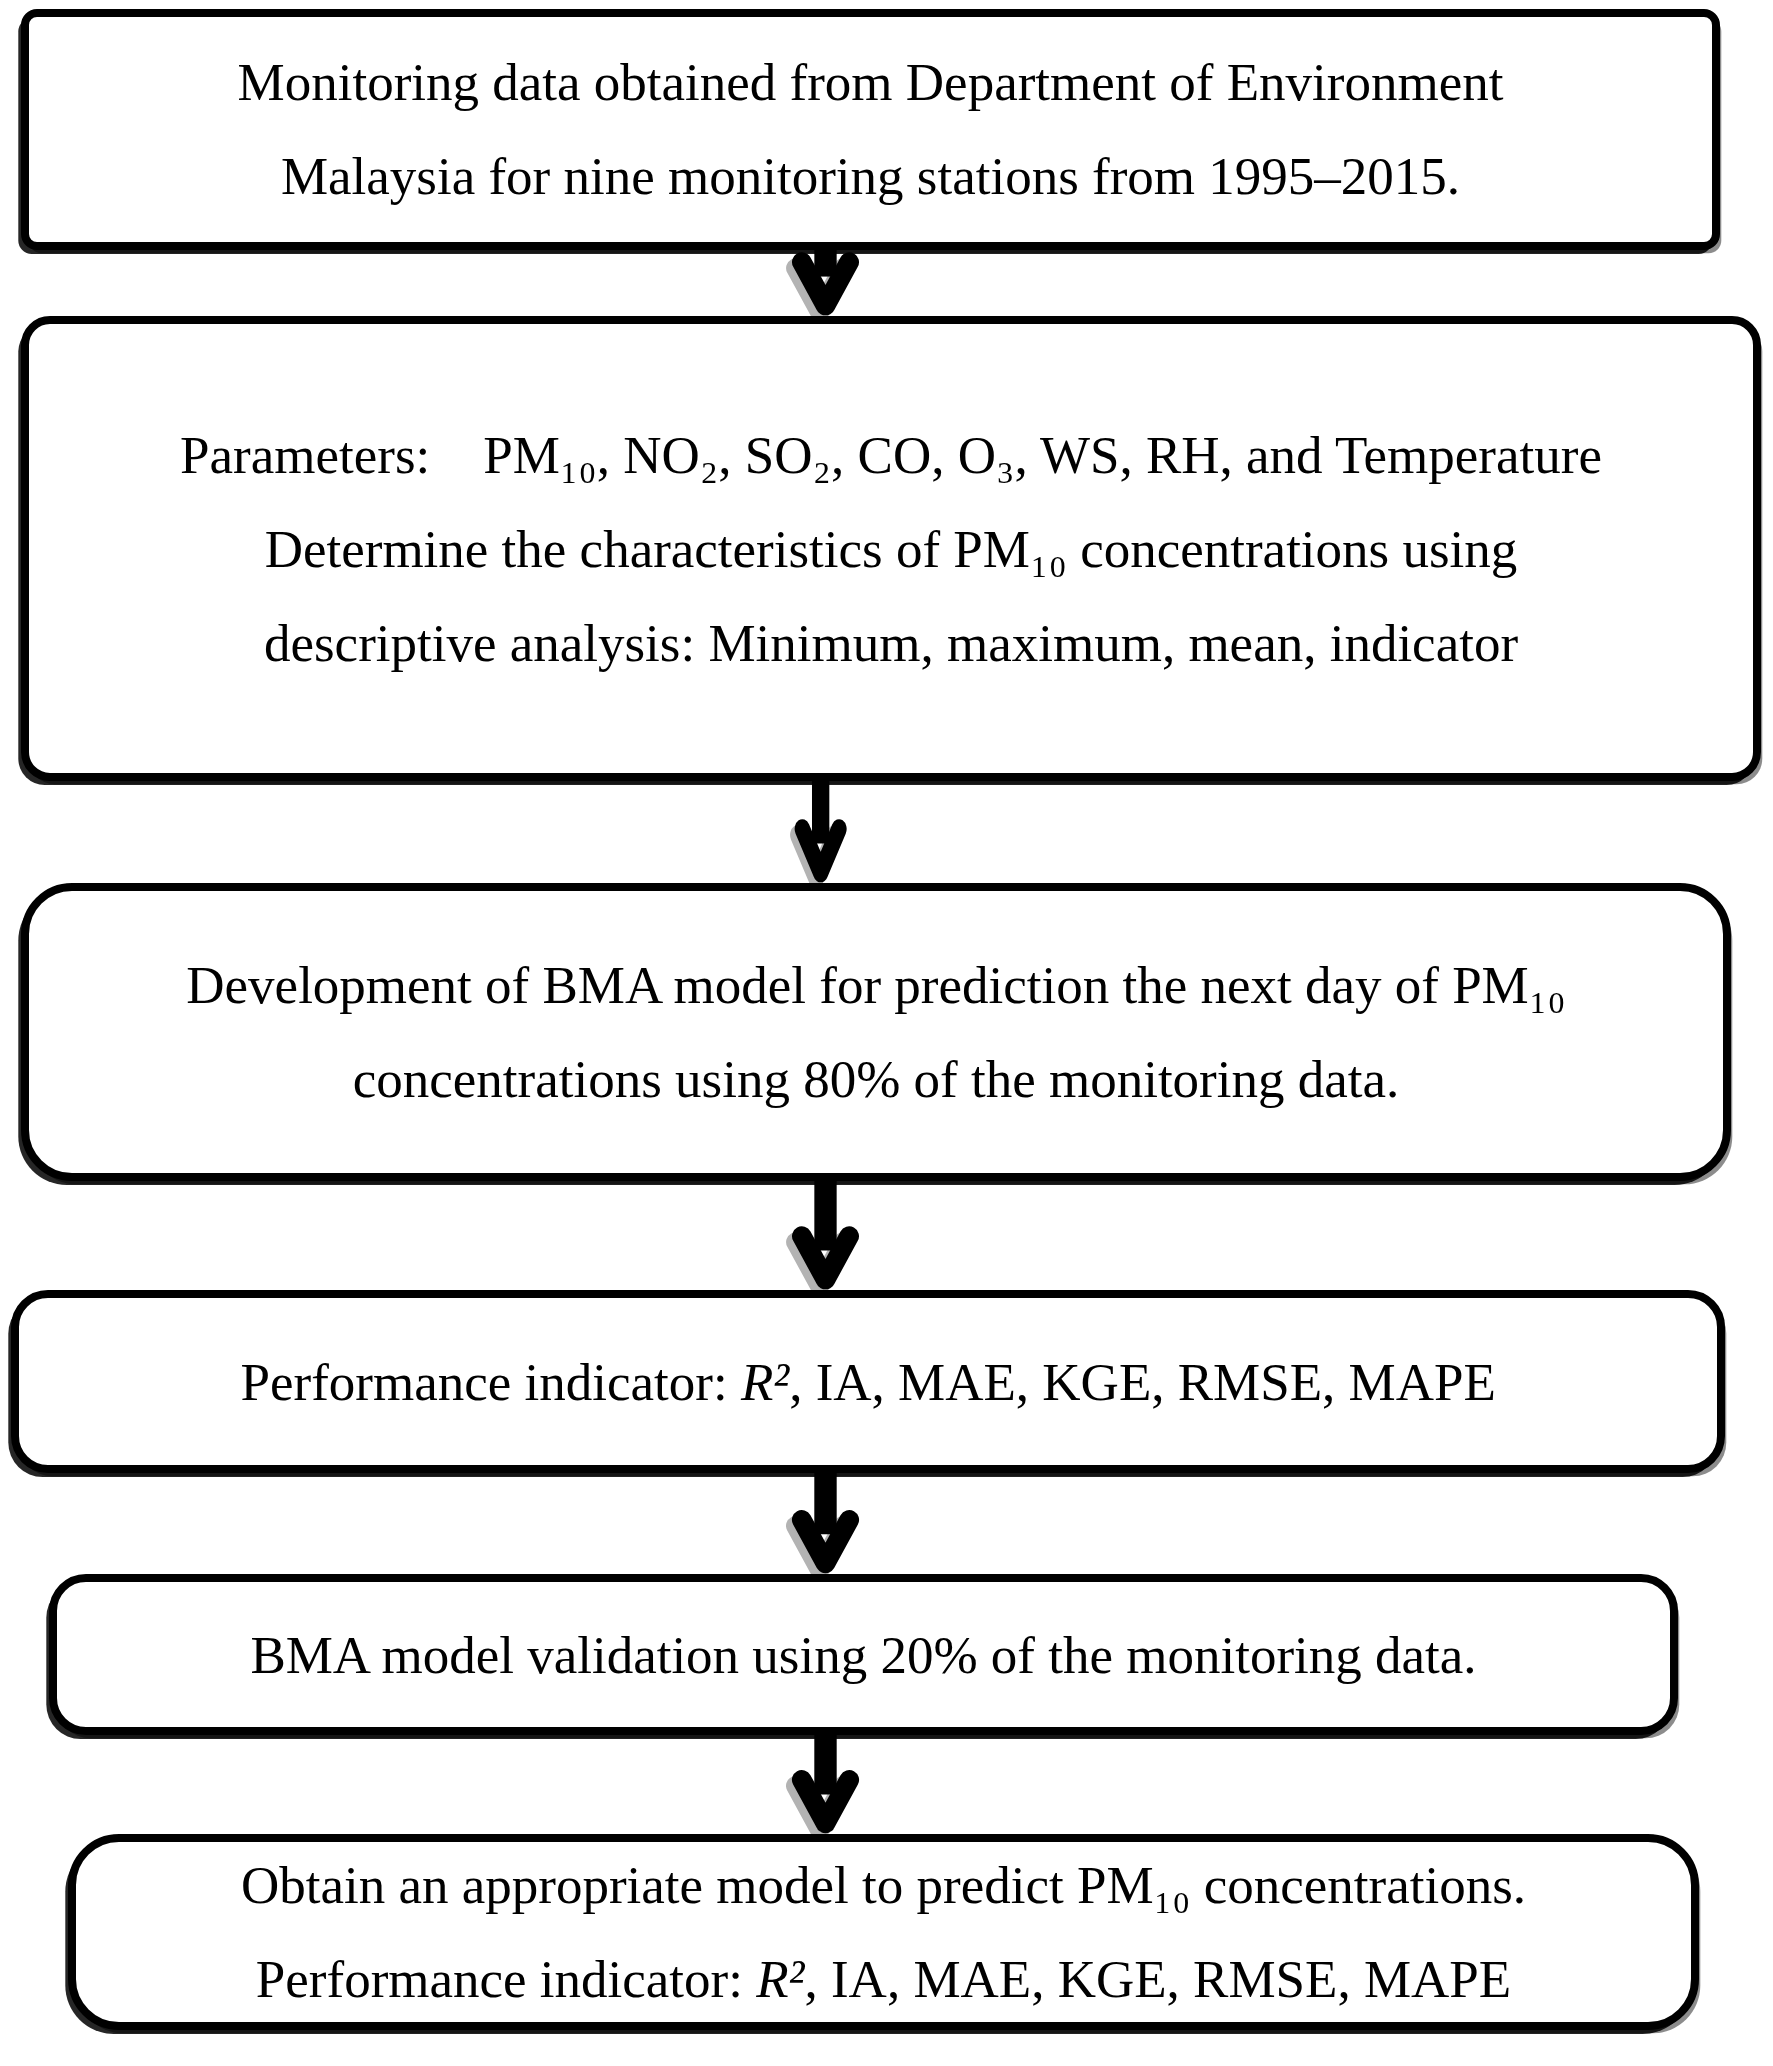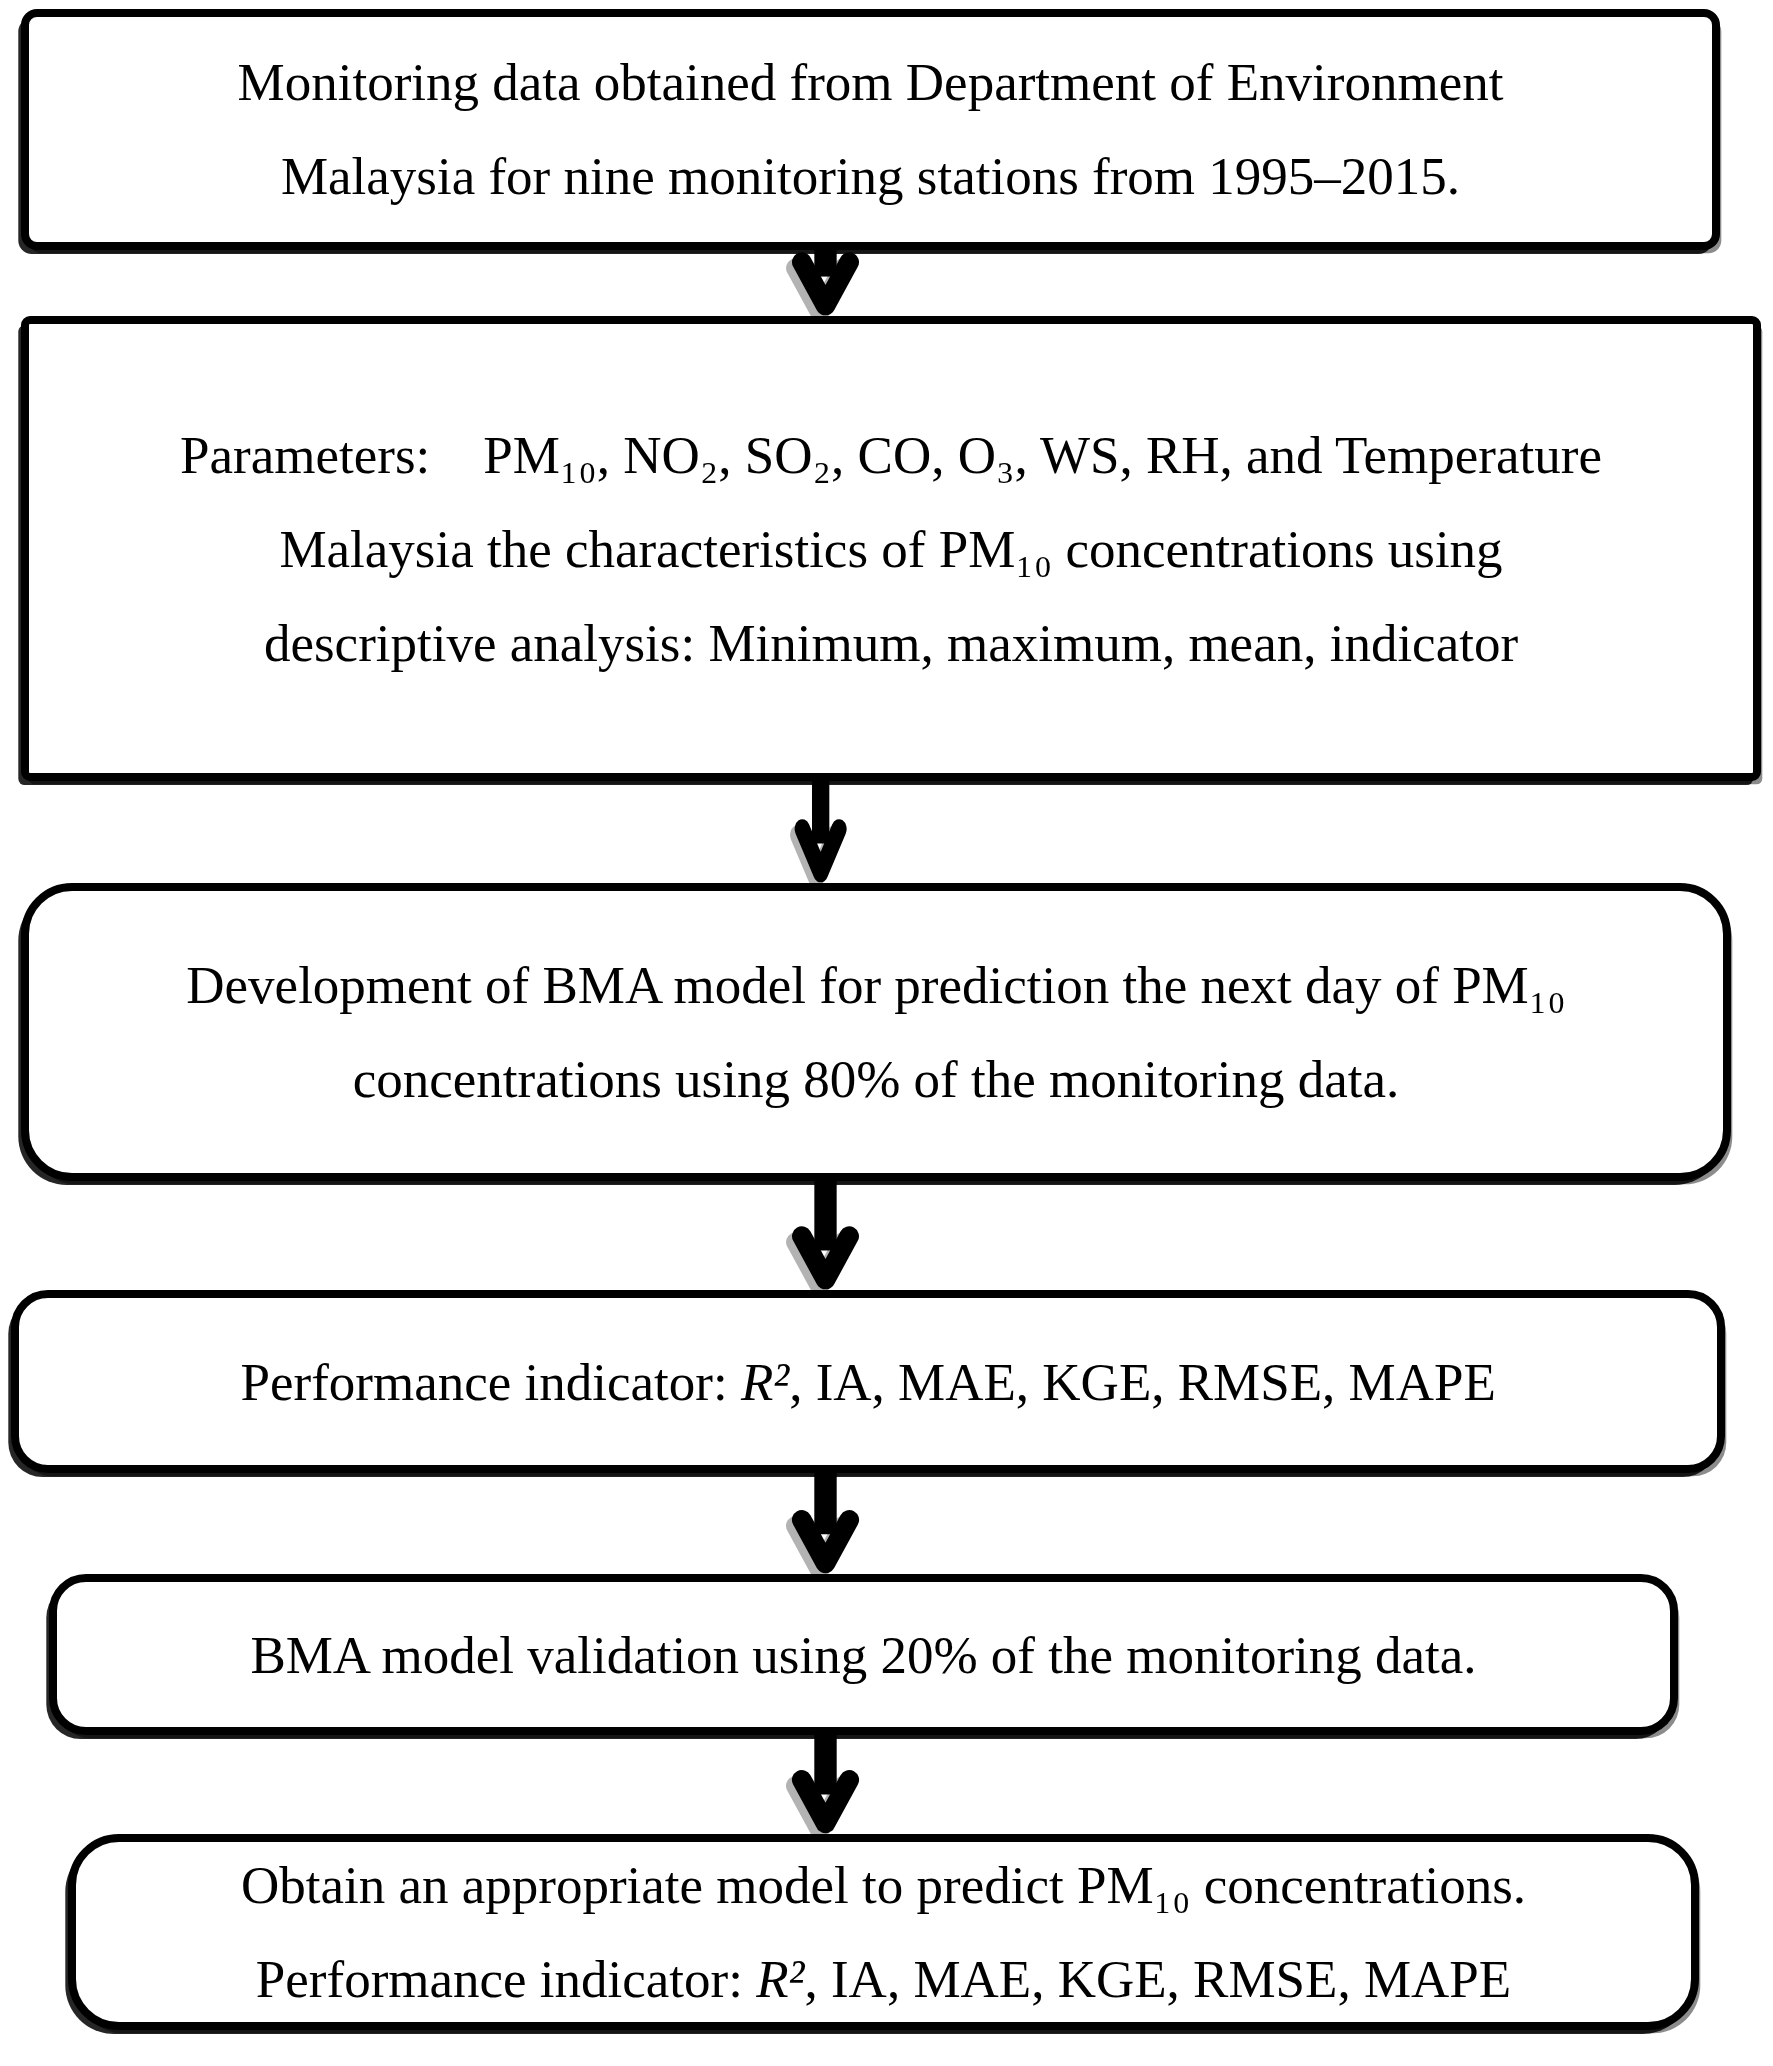--- a/index.html
+++ b/index.html
@@ -24,21 +24,21 @@
     font-size:53px;
     line-height:94px;
     box-shadow:-5.3px 6.6px 0 -2.6px rgba(0,0,0,0.85), 4.6px 6.6px 0 -3.3px rgba(0,0,0,0.45);
   }
   .flow-line{
     white-space:pre-wrap;
     display:block;
   }
   .r2{font-style:italic;}
   .box-1{left:21px;  top:8.6px;   width:1699px; height:241px; border-radius:16px;}
-  .box-2{left:21px;  top:316px;  width:1740px; height:465px; border-radius:9px;}
+  .box-2{left:21px;  top:316px;  width:1740px; height:465px; border-radius:29px;}
   .box-3{left:21px;  top:883px; width:1710px; height:298px; border-radius:51px;justify-content:center;}
   .box-4{left:11.2px;  top:1290px; width:1714px; height:183px; border-radius:37px;}
   .box-5{left:49px;  top:1574px; width:1629px; height:161px; border-radius:37px;}
   .box-6{left:68px; top:1834px; width:1631px; height:196px; border-radius:51px;}
   .flow-arrow{position:absolute;left:786px;width:79px;}
   .arr-1{top:249px;}
   .arr-2{top:781px;}
   .arr-3{top:1181px;}
   .arr-4{top:1473px;}
   .arr-5{top:1735px;}
@@ -56,21 +56,21 @@
   <svg class="flow-arrow arr-1" width="79" height="67" viewBox="0 0 120 102">
     <g transform="translate(-9,9)" stroke="#b3b3b3" fill="none">
       <path d="M24 20 L60 86 M96 20 L60 86" stroke-width="30" stroke-linecap="round"></path>
     </g>
     <line x1="60" y1="-2" x2="60" y2="42" stroke="#000" stroke-width="34"></line>
     <path d="M24 20 L60 86 M96 20 L60 86" stroke="#000" stroke-width="30" stroke-linecap="round" fill="none"></path>
   </svg>
 
   <div class="flow-box box-2">
     <span class="flow-line">Parameters:    PM₁₀, NO₂, SO₂, CO, O₃, WS, RH, and Temperature</span>
-    <span class="flow-line">Malaysia the characteristics of PM₁₀ concentrations using</span>
+    <span class="flow-line">Determine the characteristics of PM₁₀ concentrations using</span>
     <span class="flow-line">descriptive analysis: Minimum, maximum, mean, indicator</span>
   </div>
 
   <svg class="flow-arrow arr-2" width="79" height="102" viewBox="0 0 155 155" style="width:79px" preserveAspectRatio="none">
     <g transform="translate(68,0)">
       <g transform="translate(-9,9)" stroke="#b3b3b3" fill="none">
         <path d="M-36 73 L0 139 M36 73 L0 139" stroke-width="30" stroke-linecap="round"></path>
       </g>
       <line x1="0" y1="-2" x2="0" y2="95" stroke="#000" stroke-width="34"></line>
       <path d="M-36 73 L0 139 M36 73 L0 139" stroke="#000" stroke-width="30" stroke-linecap="round" fill="none"></path>

